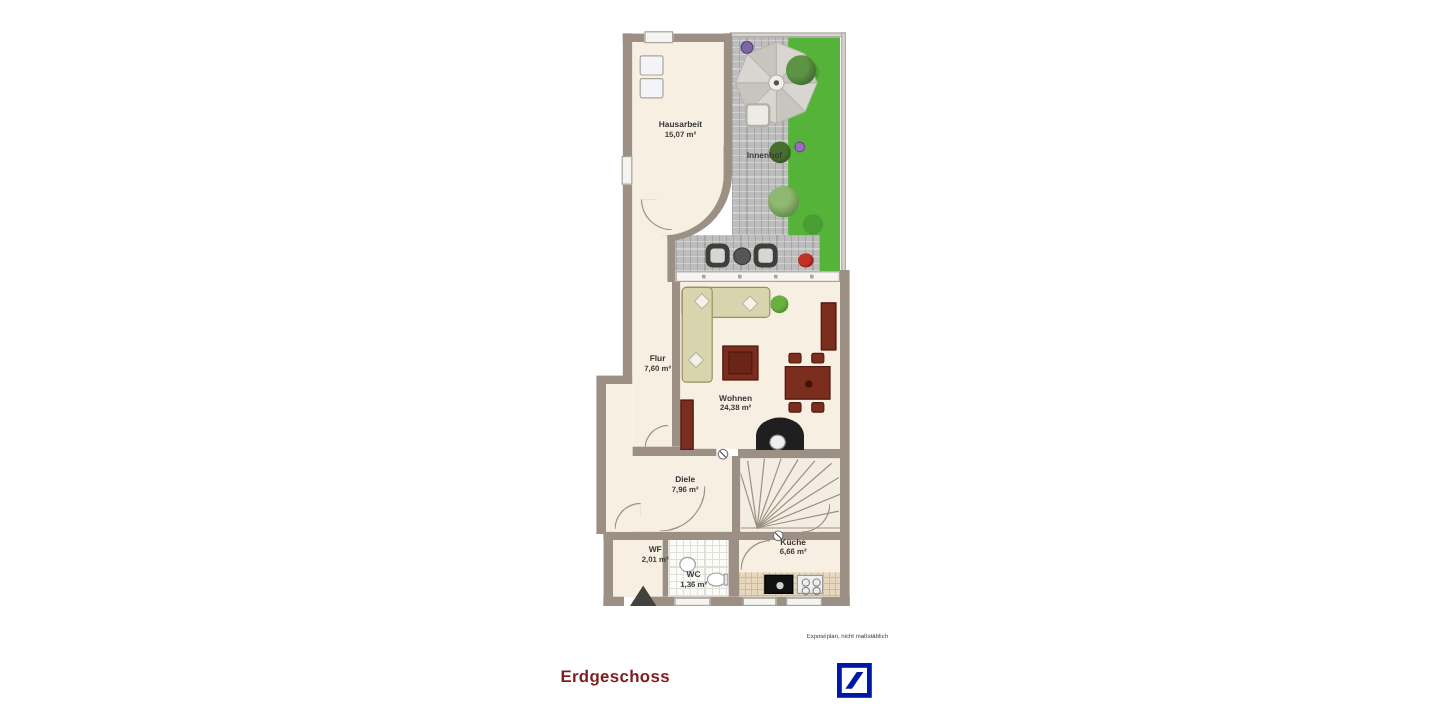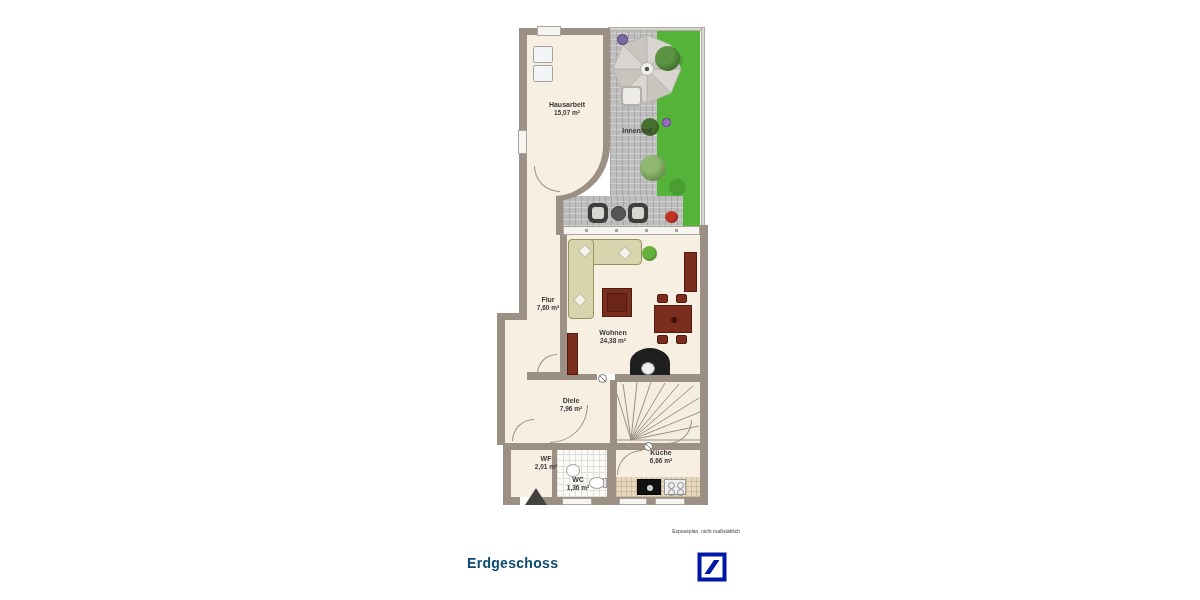--- a/index.html
+++ b/index.html
@@ -30,21 +30,21 @@
     background-image:
       repeating-linear-gradient(0deg,#cdbb9c 0 1px,transparent 1px 5px),
       repeating-linear-gradient(90deg,#cdbb9c 0 1px,transparent 1px 5px);}
   .darkred{background:#7c2e1e;border:1px solid #511c10;box-sizing:border-box;}
   .sofa-part{position:absolute;background:#d8d4ad;border:1px solid #97915f;border-radius:4px;box-sizing:border-box;}
   .cushion{position:absolute;width:8px;height:8px;background:#f4f2ea;border:1px solid #b9b492;transform:rotate(45deg);}
   .door-sym{position:absolute;width:7px;height:7px;border-radius:50%;border:1px solid #777;
     background:linear-gradient(45deg,transparent 44%,#777 44% 56%,transparent 56%),#fff;}
   .chair-dark{position:absolute;width:20px;height:20px;background:#3e3e3c;border-radius:6px;}
   .chair-dark i{position:absolute;left:4px;top:4px;width:12px;height:12px;background:#d8d6d0;border-radius:3px;display:block;}
-  .footer-title{position:absolute;left:467px;top:555px;font-size:14px;font-weight:bold;color:#0c4a6e;letter-spacing:.3px;}
+  .footer-title{position:absolute;left:467px;top:555px;font-size:14px;font-weight:bold;color:#7f1d1d;letter-spacing:.3px;}
   .disclaimer{position:absolute;left:662px;top:528px;width:78px;font-size:5px;color:#3c3c3c;text-align:right;}
   .fence{position:absolute;background:#d8d5cf;border:1px solid #b0ada6;box-sizing:border-box;}
 </style>
 </head>
 <body>
 
 <div class="canvas">
 
   <div class="abs grass" style="left:610px;top:31px;width:90px;height:195px;"></div>
   <div class="abs paving" style="left:610px;top:31px;width:47px;height:195px;border-bottom-right-radius:26px;"></div>

